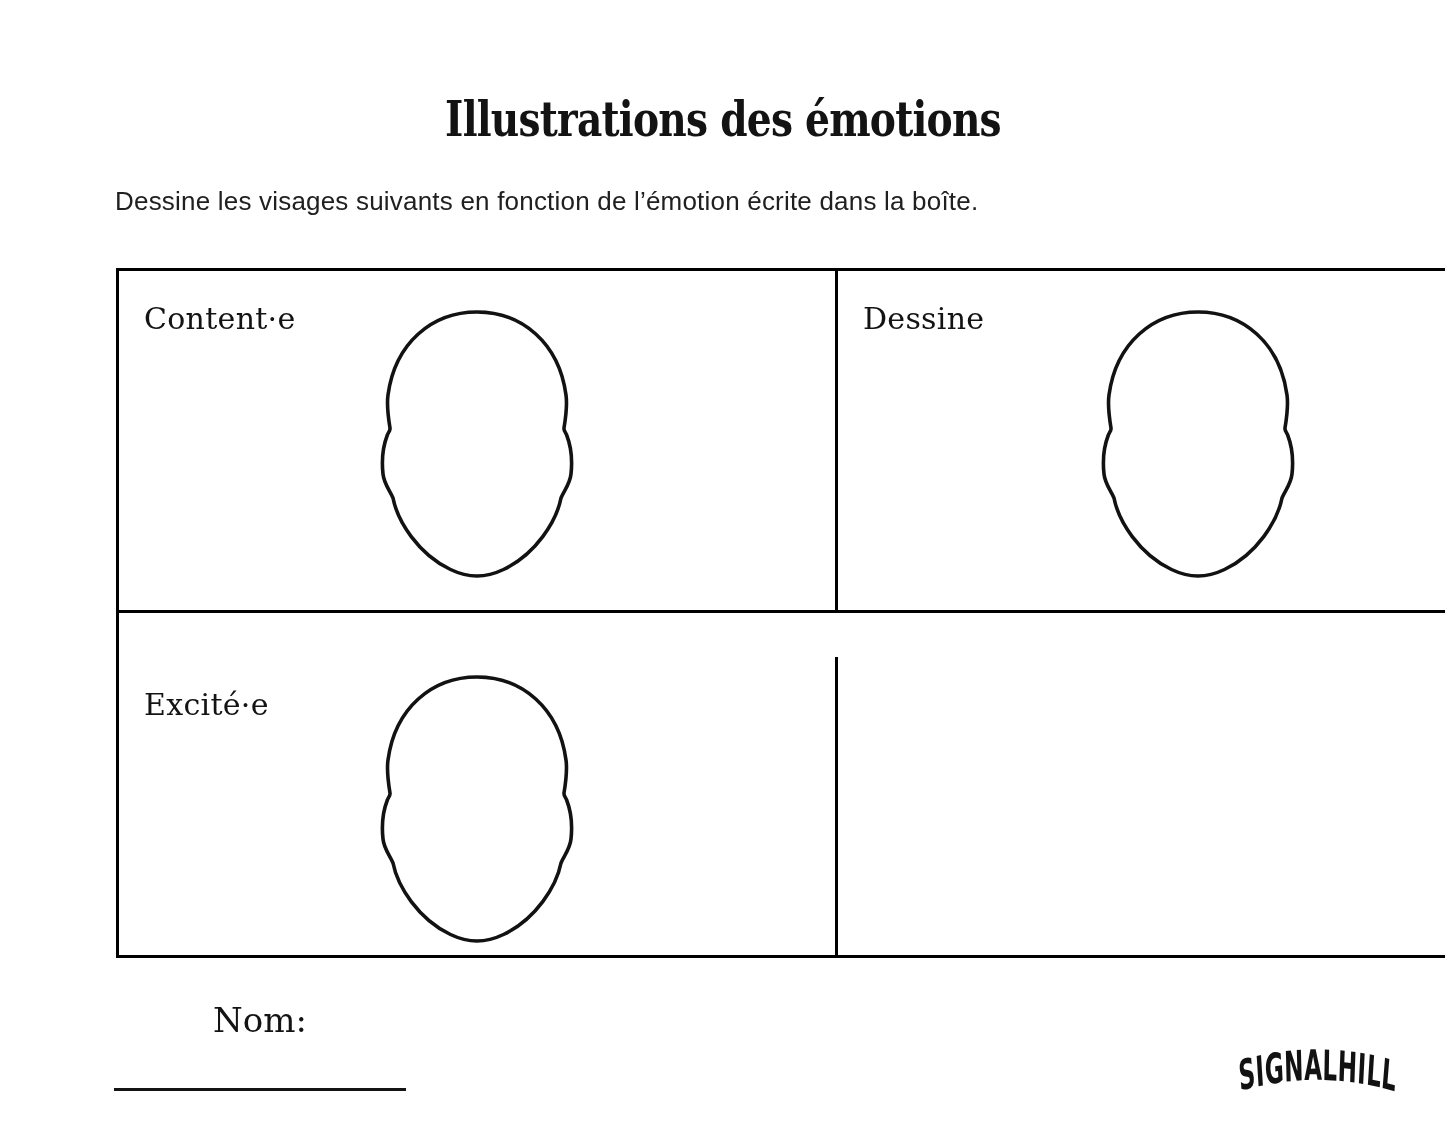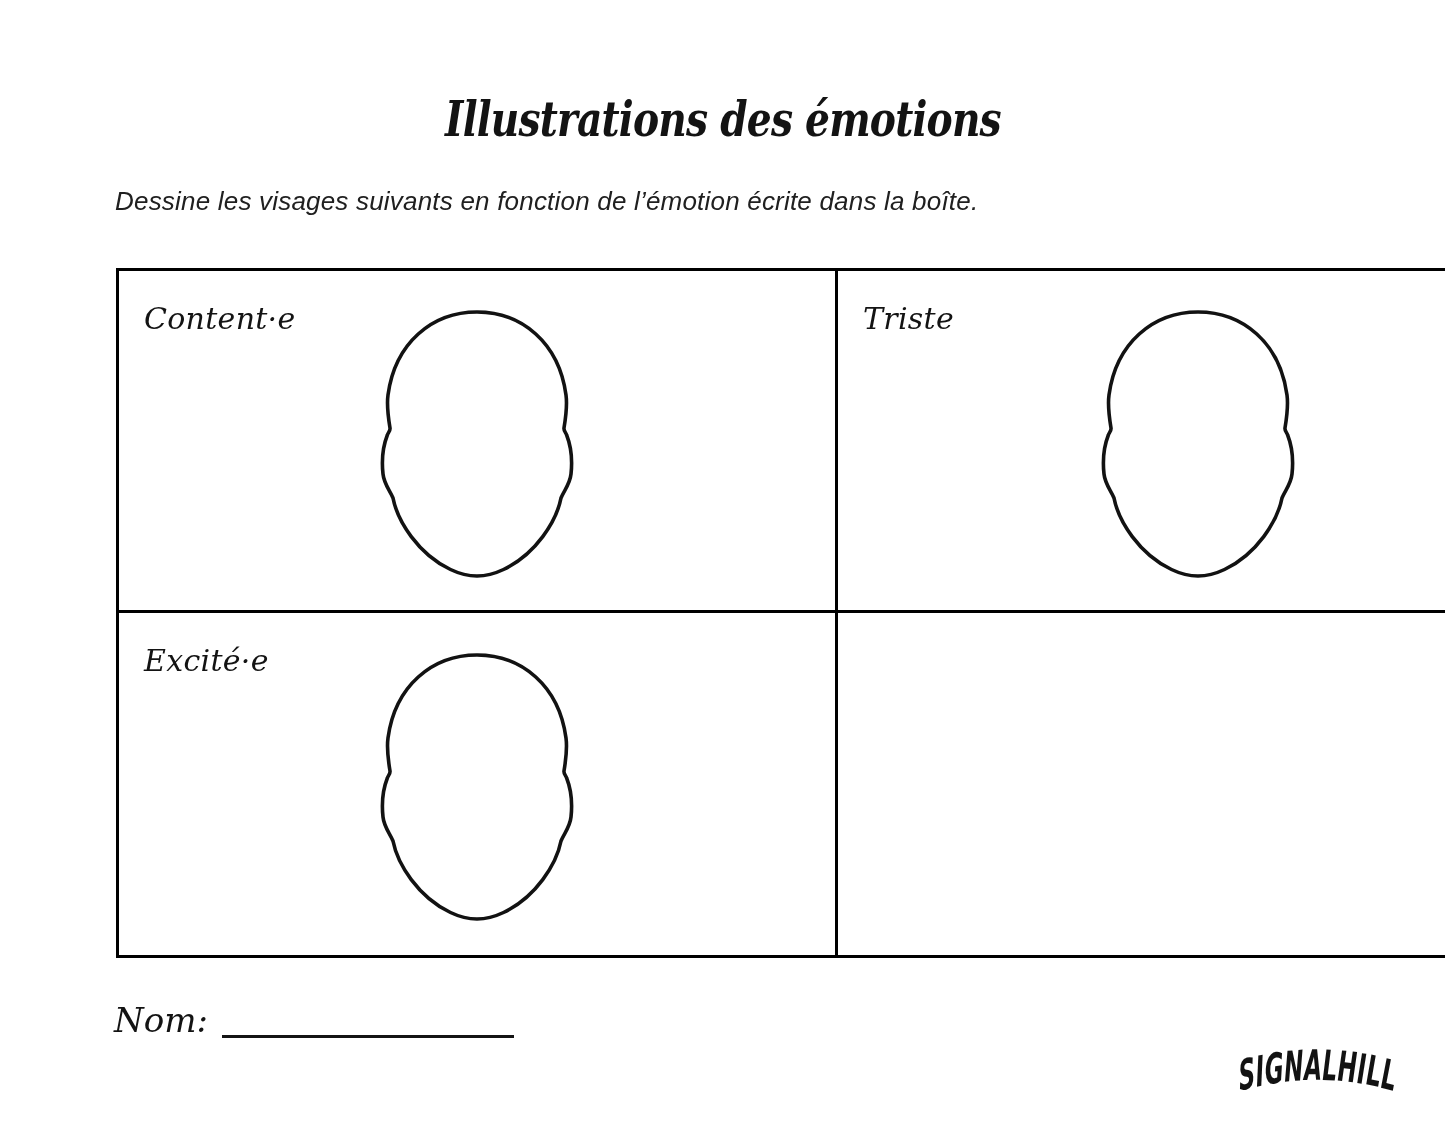--- a/index.html
+++ b/index.html
@@ -11,21 +11,20 @@
     width: 1445px;
     height: 1129px;
     position: relative;
     font-family: "Liberation Sans", sans-serif;
     color: #141414;
     overflow: hidden;
   }
   .page {
     position: absolute;
     inset: 0;
-    font-style: italic;
   }
   .title {
     position: absolute;
     top: 90px;
     left: 50%;
     margin: 0;
     white-space: nowrap;
     transform: translateX(-50%) scaleX(0.8);
     transform-origin: center;
     font-family: "DejaVu Serif", "Liberation Serif", serif;
@@ -58,41 +57,42 @@
   }
   .cell {
     position: relative;
     display: flex;
     align-items: center;
     justify-content: center;
     border-right: 3px solid #000;
     border-bottom: 3px solid #000;
   }
   .cell:nth-child(2n) { border-right: none; }
-  .cell:nth-child(n+3) { border-bottom: none; }
+  .cell:nth-child(n+3) { border-bottom: none; margin-top: 44px; }
   .cell-label {
     position: absolute;
     top: 30px;
     left: 25px;
     font-family: "DejaVu Serif", "Liberation Serif", serif;
     font-size: 30px;
     letter-spacing: 0.3px;
     color: #131313;
   }
   .face {
     display: block;
     margin-top: 8px;
   }
   .name-row {
     position: absolute;
     left: 114px;
     top: 1001px;
     display: flex;
     align-items: center;
     gap: 14px;
+    flex-direction: column;
   }
   .name-label {
     font-family: "DejaVu Serif", "Liberation Serif", serif;
     font-size: 34px;
     line-height: 1.15;
     color: #131313;
   }
   .name-line {
     display: inline-block;
     width: 292px;
@@ -132,21 +132,21 @@
                  C 46 245 25.5 212 21 189
                  C 18 181.5 12 175 11 165
                  C 9.5 151 11.5 136 15.2 126.5
                  C 16 123.5 18.5 122 18 119
                  C 16.5 110 14.5 97 16 86
                  C 23 34 60 3 105 3 Z" fill="none" stroke="#121212" stroke-width="3.6" stroke-linejoin="round" stroke-linecap="round"></path>
       </svg>
     </div>
 
     <div class="cell">
-      <span class="cell-label">Triste</span>
+      <span class="cell-label">Dessine</span>
       <svg class="face" width="210" height="272" viewBox="0 0 210 272" aria-hidden="true">
         <path d="M 105 3
                  C 150 3 187 34 194 86
                  C 195.5 97 193.5 110 192 119
                  C 191.5 122 194 123.5 194.8 126.5
                  C 198.5 136 200.5 151 199 165
                  C 198 175 192 181.5 189 189
                  C 184.5 212 164 245 131.5 260.5
                  C 122.5 264.8 113.5 267 105 267
                  C 96.5 267 87.5 264.8 78.5 260.5

